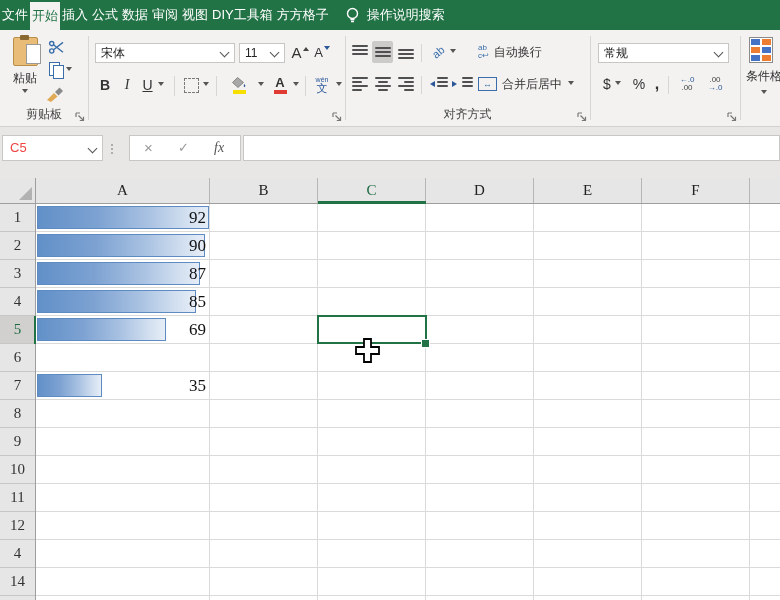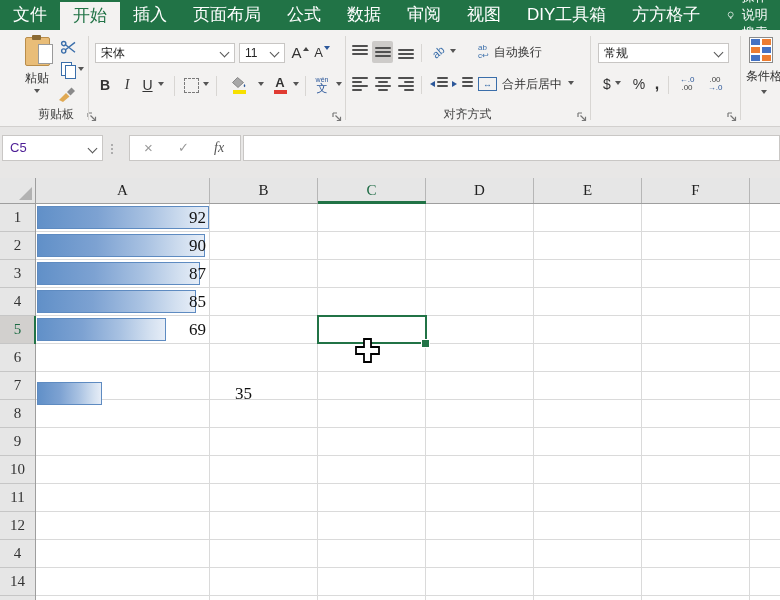--- a/index.html
+++ b/index.html
@@ -1,21 +1,21 @@
 <!DOCTYPE html>
 <html><head>
 <meta charset="utf-8">
 <style>
   html,body{margin:0;padding:0;}
   .app{position:relative;width:780px;height:600px;overflow:hidden;background:#fff;
        font-family:"Liberation Sans",sans-serif;-webkit-font-smoothing:antialiased;}
 
   
   .tabbar{position:absolute;left:0;top:0;width:780px;height:30px;background:#217346;display:flex;align-items:stretch;}
-  .tab{color:#fff;font-size:17px;line-height:30px;padding:0 13px;white-space:nowrap;cursor:default;}
+  .tab{color:#fff;font-size:13px;line-height:30px;padding:0 2px;white-space:nowrap;cursor:default;}
   .tab.active{background:#f3f2f1;color:#217346;margin-top:2px;line-height:28px;}
   .tellme{display:flex;align-items:center;color:#fff;font-size:13px;margin-left:14px;gap:7px;}
 
   
   .ribbon{position:absolute;left:0;top:30px;width:780px;height:97px;background:#f3f2f1;border-bottom:1px solid #d2d0ce;box-sizing:border-box;}
   .grp{position:absolute;top:0;height:96px;}
   .gsep{position:absolute;top:6px;height:84px;width:1px;background:#d8d6d3;}
   .glabel{position:absolute;bottom:3px;left:0;right:0;text-align:center;font-size:12px;color:#444;white-space:nowrap;}
   .launch{position:absolute;right:3px;bottom:4px;width:10px;height:10px;}
   .combo{position:absolute;background:#fff;border:1px solid #c8c6c4;box-sizing:border-box;font-size:12px;color:#222;}
@@ -75,39 +75,38 @@
 </style>
 </head>
 <body>
 
 <div class="app">
 
   <div class="tabbar">
     <div class="tab">文件</div>
     <div class="tab active">开始</div>
     <div class="tab">插入</div>
-    <div class="tab">页面布局</div>
     <div class="tab">公式</div>
     <div class="tab">数据</div>
     <div class="tab">审阅</div>
     <div class="tab">视图</div>
     <div class="tab">DIY工具箱</div>
     <div class="tab">方方格子</div>
     <div class="tellme">
       <svg width="15" height="17" viewBox="0 0 15 17">
         <circle cx="7.5" cy="6.5" r="5" fill="none" stroke="#fff" stroke-width="1.4"></circle>
         <path d="M5.5 12.5 h4 M6 14.5 h3" stroke="#fff" stroke-width="1.4" fill="none"></path>
       </svg>
       <span>操作说明搜索</span>
     </div>
   </div>
 
   <div class="ribbon">
 
-    <div class="grp" style="left:12px;width:88px;">
+    <div class="grp" style="left:0;width:88px;">
       <div class="btn" style="left:4px;top:5px;width:42px;height:62px;flex-direction:column;">
         <span class="clipboard">
             <span class="clip"></span>
             <span class="page"></span>
           </span>
         <span style="font-size:12px;color:#333;margin-top:4px;">粘贴</span>
         <span class="caret" style="margin-top:2px;"></span>
       </div>
       <div class="btn" style="left:46px;top:8px;width:20px;height:18px;">
         <svg width="17" height="16" viewBox="0 0 17 16">
@@ -331,21 +330,21 @@
       </div>
       <div style="position:absolute;left:6px;top:38px;width:70px;font-size:12px;color:#333;white-space:nowrap;">条件格式</div>
       <div class="btn" style="left:18px;top:58px;width:12px;height:10px;">
           <span class="caret"></span>
         </div>
     </div>
   </div>
 
   <div class="fbar">
     <div class="fbox" style="left:2px;width:101px;">
-      <span style="position:absolute;left:7px;line-height:24px;font-size:13px;color:#4c1d95;">C5</span>
+      <span style="position:absolute;left:7px;line-height:24px;font-size:13px;color:#ef4444;">C5</span>
       <span class="chev" style="top:9px;"></span>
     </div>
     <div class="dots" style="position:absolute;left:111px;top:15px;">
         <i></i>
         <i></i>
         <i></i>
       </div>
     <div class="fbox" style="left:129px;width:112px;">
       <span class="fsym" style="position:absolute;left:14px;line-height:24px;font-size:15px;">×</span>
       <span class="fsym" style="position:absolute;left:48px;line-height:24px;">✓</span>
@@ -410,21 +409,21 @@
       <span class="aval">87</span>
     </div>
     <div class="acell" style="top:110px;">
       <span class="dbar" style="width: 159px;"></span>
       <span class="aval">85</span>
     </div>
     <div class="acell" style="top:138px;">
       <span class="dbar" style="width: 129px;"></span>
       <span class="aval">69</span>
     </div>
-    <div class="acell" style="top:202px;padding-left:46px;">
+    <div class="acell" style="top:194px;">
       <span class="dbar" style="width: 65px;"></span>
       <span class="aval">35</span>
     </div>
 
     <div class="selbox"></div>
     <div class="handle"></div>
 
     <svg style="position:absolute;left:353px;top:158px;" width="28" height="28" viewBox="0 0 28 28">
       <path d="M11 3 h7 v8 h8 v7 h-8 v8 h-7 v-8 h-8 v-7 h8 z" fill="#fff" stroke="#000" stroke-width="1.8"></path>
     </svg>

